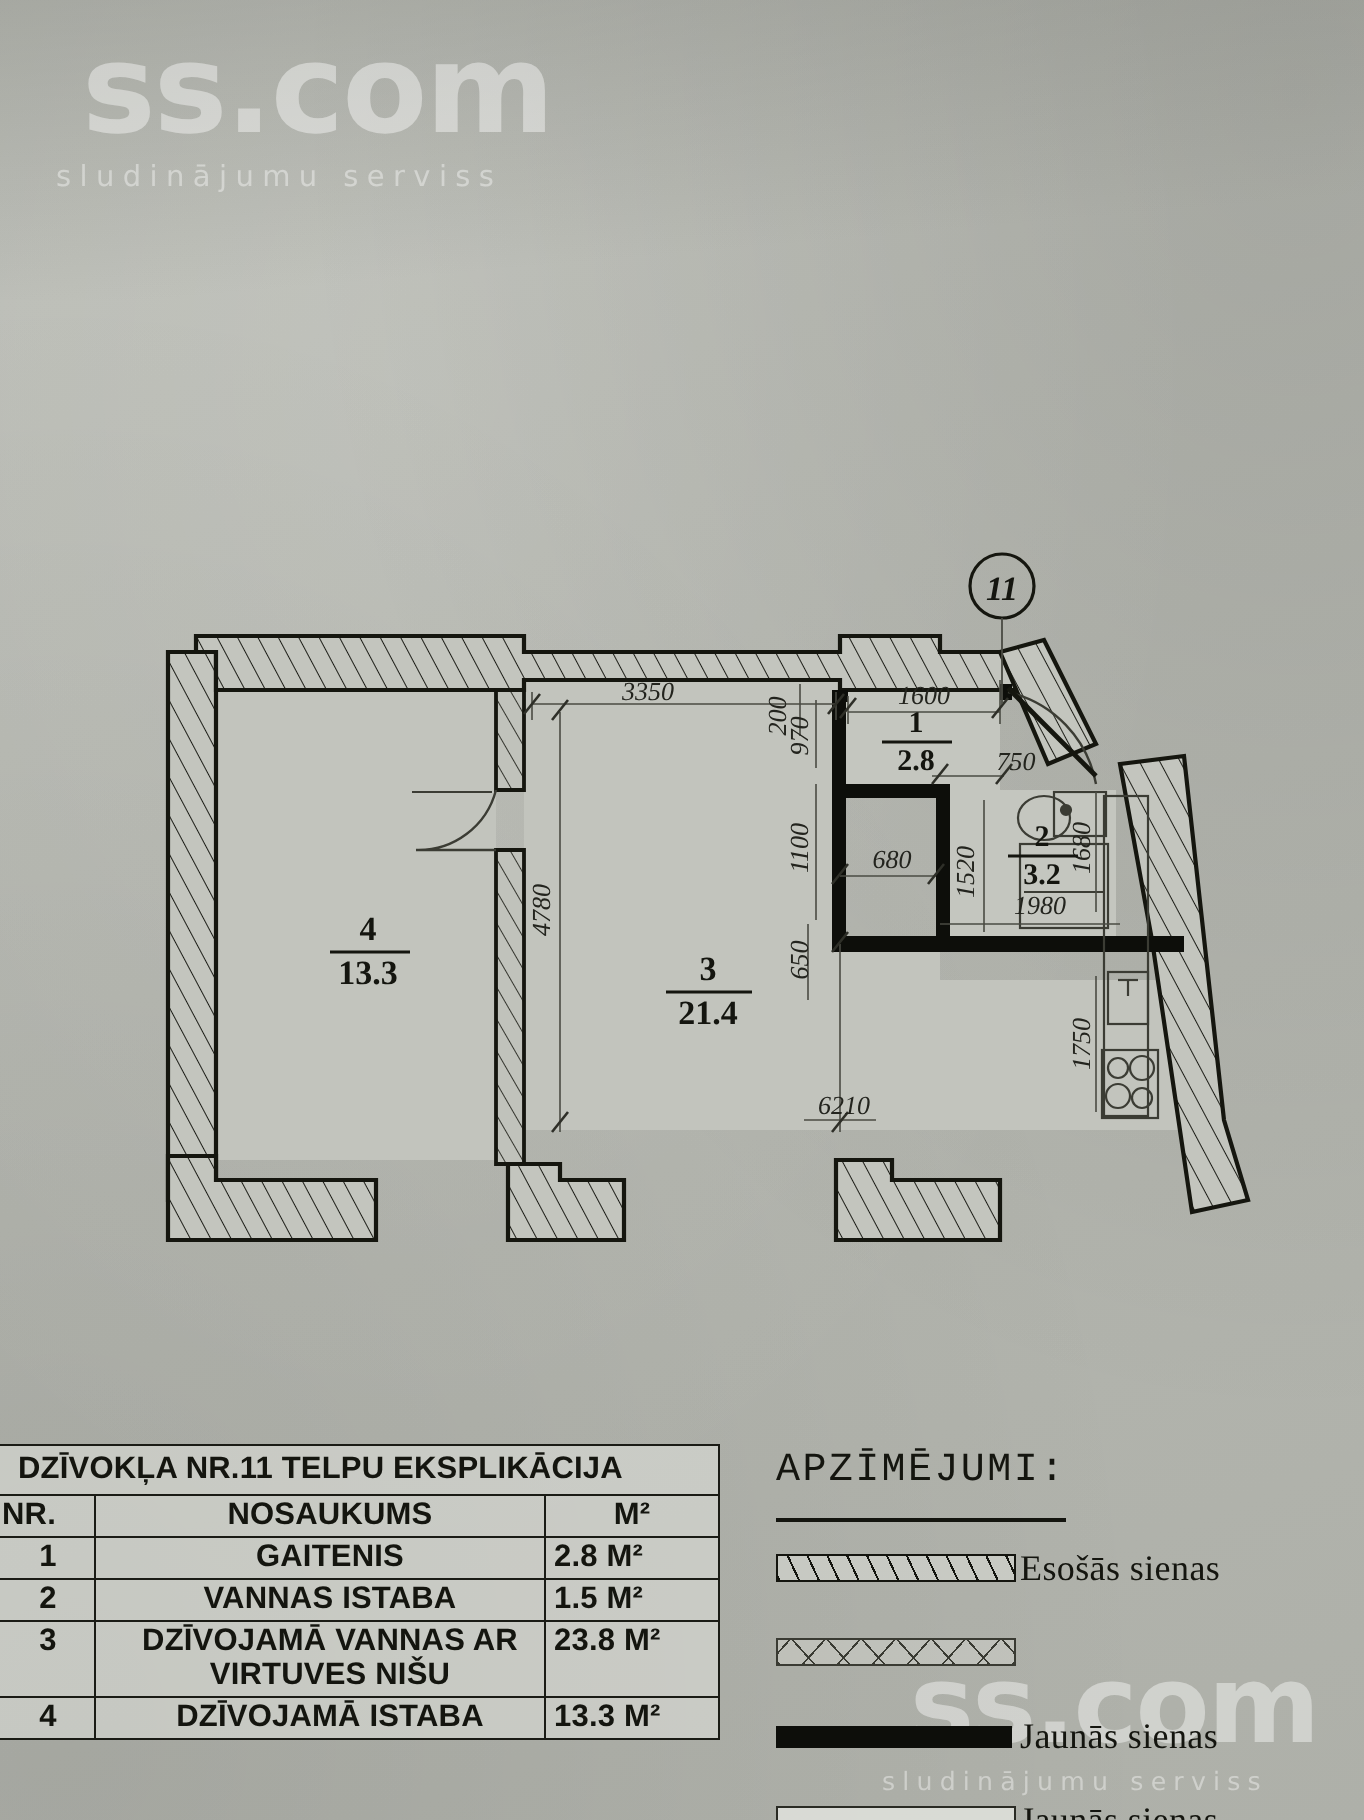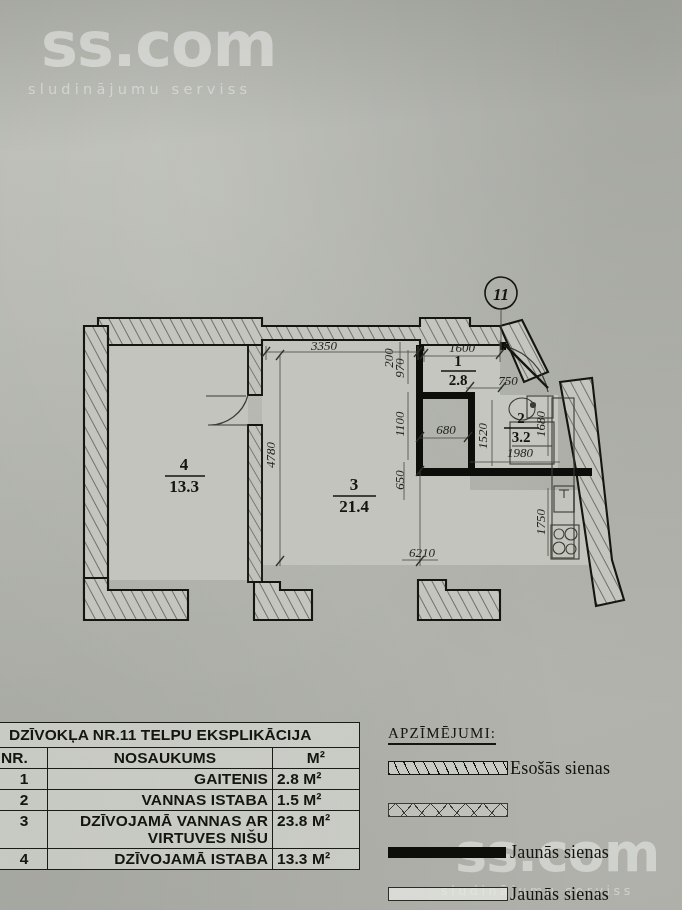--- a/index.html
+++ b/index.html
@@ -63,34 +63,34 @@
     font-weight:600;
     letter-spacing:0.1px;
     vertical-align:middle;
   }
   .tbl-title{
     text-align:left;font-size:16.5px;font-weight:bold;
     padding:3px 6px 3px 18px !important;
     letter-spacing:-0.1px;
   }
   .c-nr{width:38px;text-align:center;padding-left:14px !important;}
-  .c-name{text-align:right;padding-left:14px !important;}
+  .c-name{text-align:center;padding-left:14px !important;}
   .c-area{width:78px;}
   .hdr-name{text-align:center !important;font-size:17px;font-weight:600;letter-spacing:0.4px;margin-top:32px;}
   .hdr-area{text-align:center;font-size:16px;}
   .hdr-nr{text-align:left !important;font-size:14.5px;padding-left:10px !important;}
   .two-line{line-height:1.12;}
 
   
   #legend{position:absolute;left:388px;top:724px;width:300px;color:#14150f;}
   #legend-title{
-    font-family:Liberation Serif, serif;
-    font-size:15px;letter-spacing:1.2px;
+    font-family:Liberation Mono, monospace;
+    font-size:20px;letter-spacing:1.2px;
     border-bottom:2.2px solid #14150f;
-    display:inline-block;padding-bottom:1px;
+    display:inline-block;padding-bottom:12px;
   }
   .legend-row{display:flex;align-items:center;height:38px;margin-top:4px;}
   .legend-sym{width:122px;flex:0 0 122px;display:flex;align-items:center;}
   .legend-label{
     font-family:"Liberation Serif", serif;
     font-size:18px;white-space:nowrap;letter-spacing:0.2px;
   }
   .sym-existing{
     width:118px;height:12px;border:1.6px solid #14150f;
     background:repeating-linear-gradient(65deg,#14150f 0 1px,rgba(0,0,0,0) 1px 9px),

